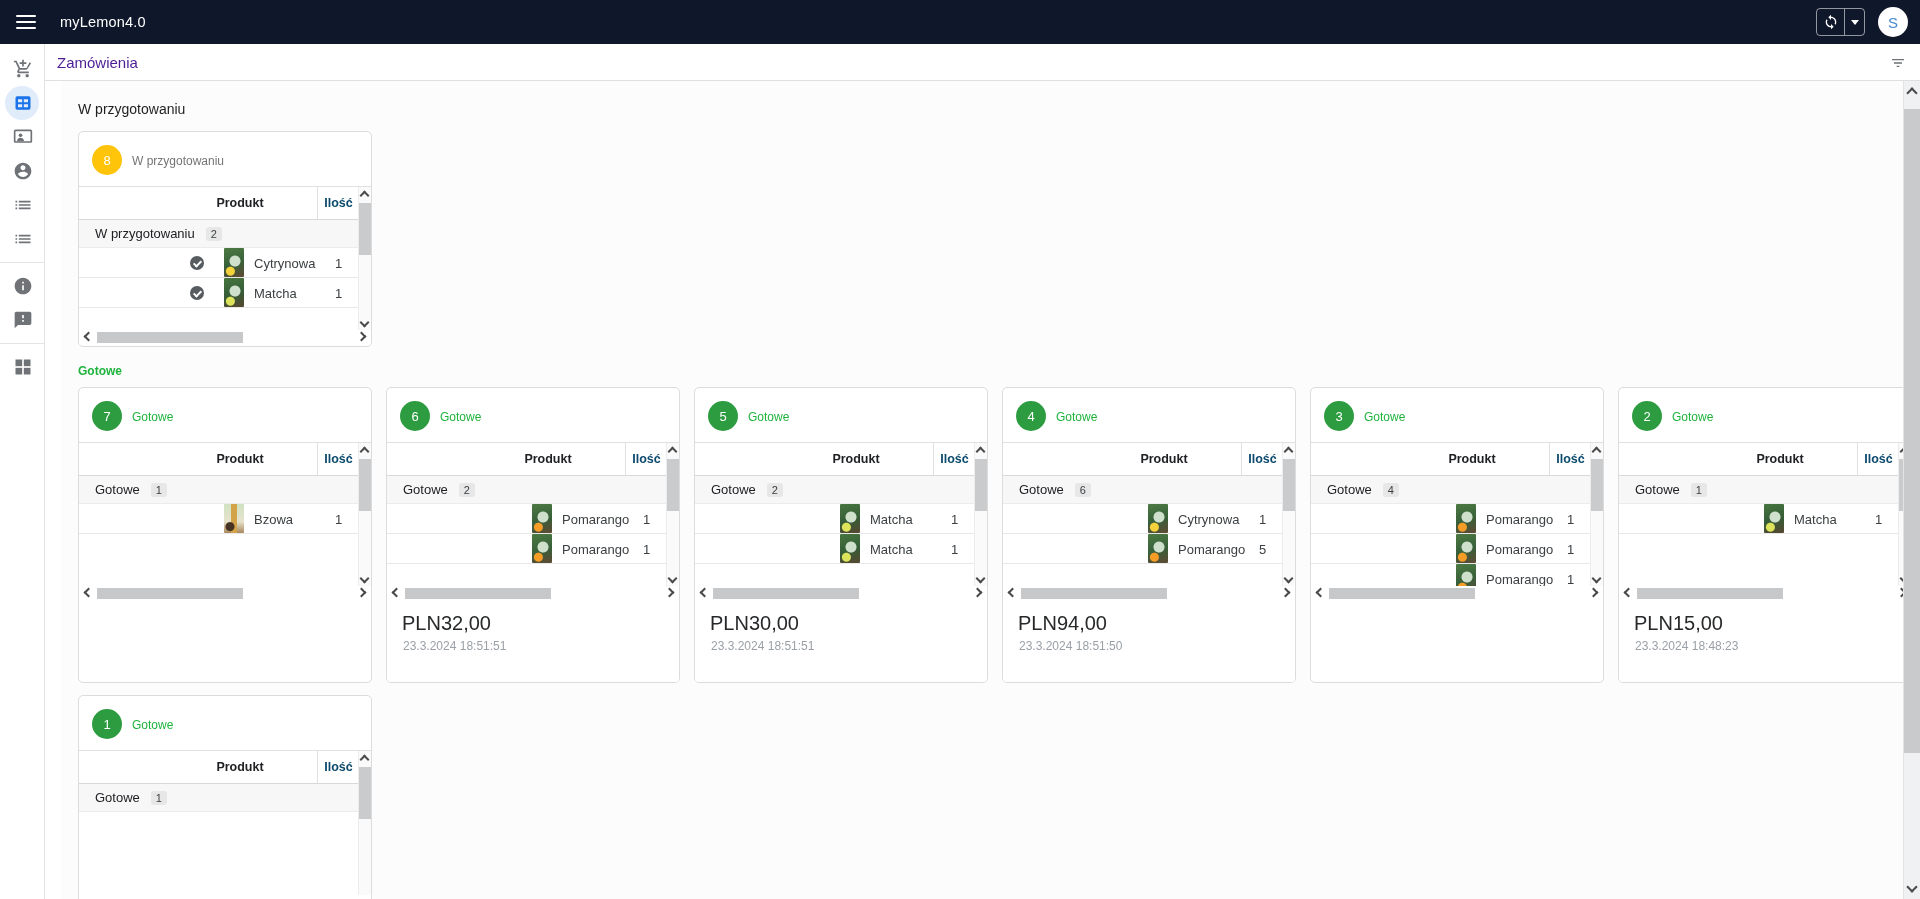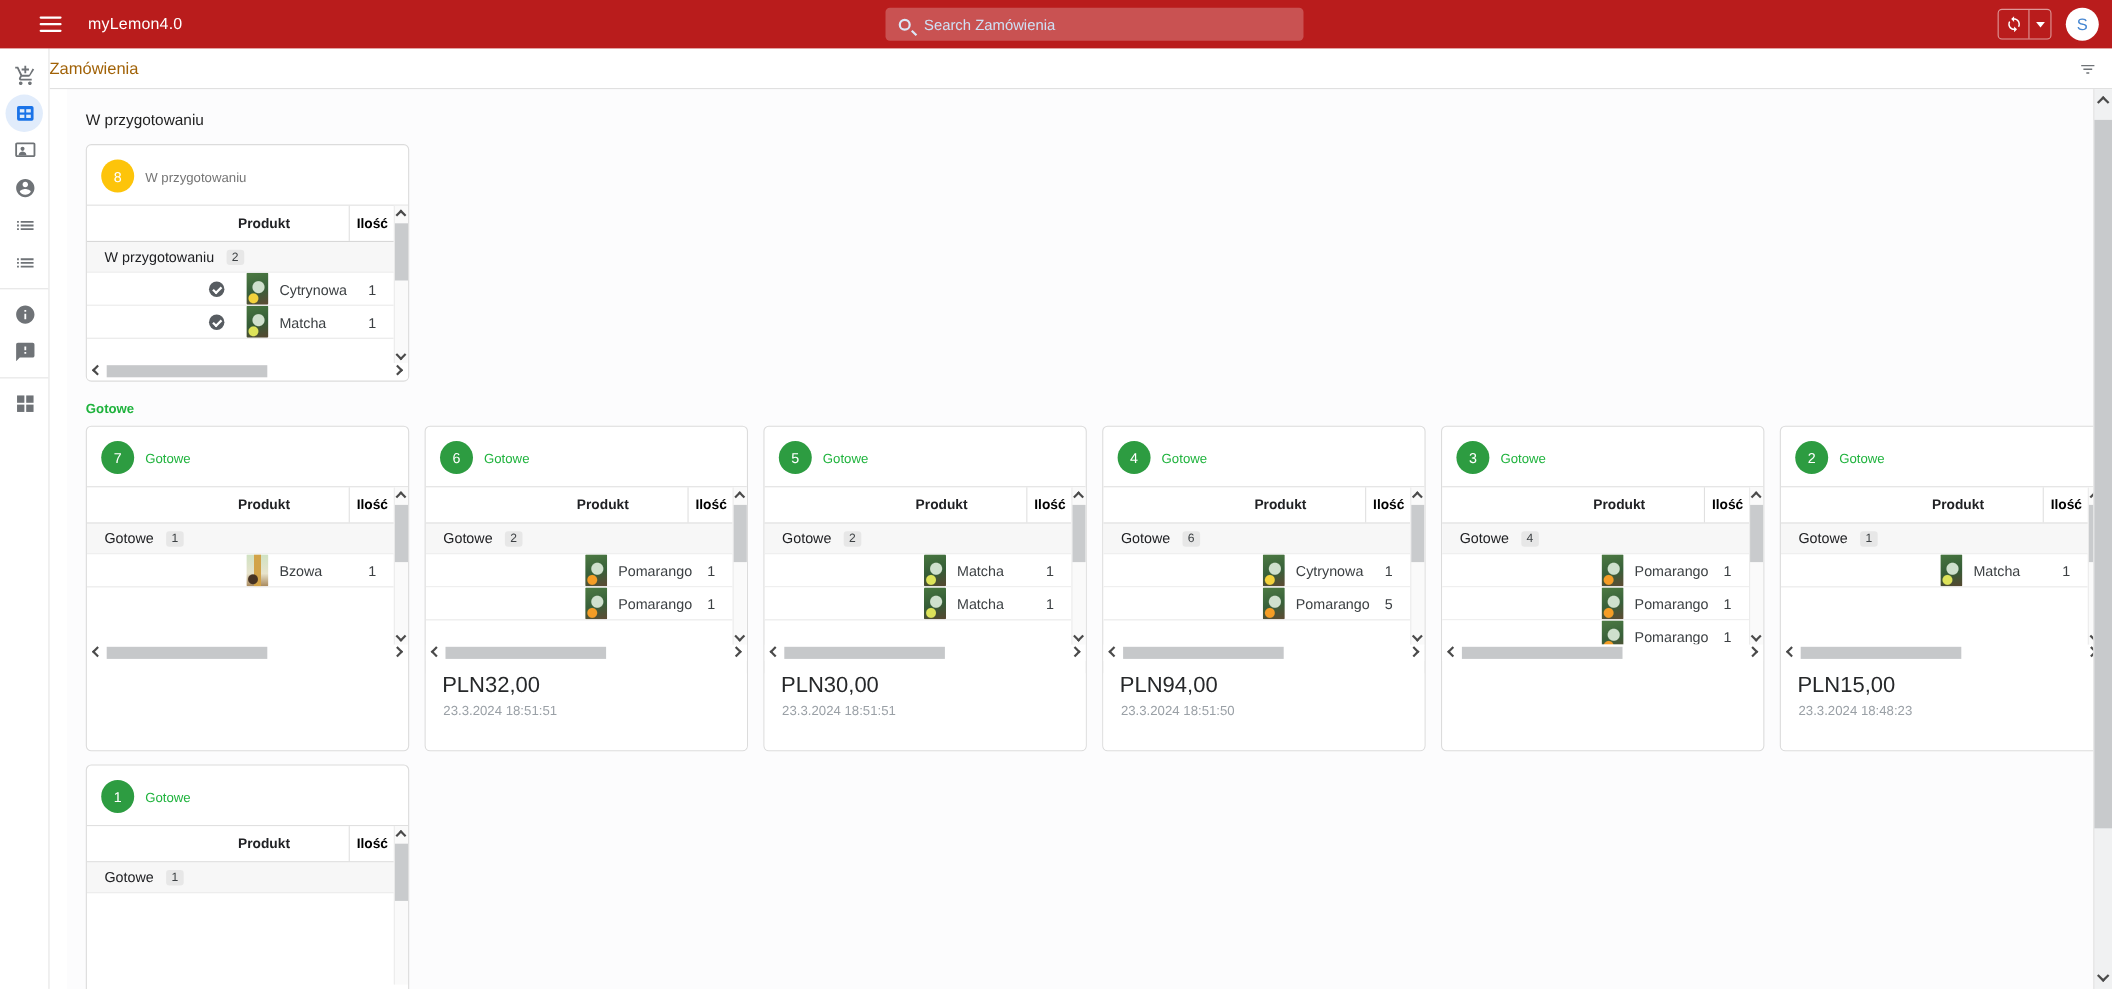--- a/index.html
+++ b/index.html
@@ -1,19 +1,19 @@
 <!DOCTYPE html>
 <html><head>
 <meta charset="utf-8">
 <style>
   * { margin:0; padding:0; box-sizing:border-box; }
   html,body { width:1920px; height:899px; overflow:hidden; font-family:"Liberation Sans", sans-serif; background:#fff; }
 
   
-  .topbar { position:absolute; left:0; top:0; width:1920px; height:44px; background:#b91c1c; display:flex; align-items:center; z-index:30;padding-left:20px; }
+  .topbar { position:absolute; left:0; top:0; width:1920px; height:44px; background:#0f172a; display:flex; align-items:center; z-index:30; }
   .hamburger { width:20px; height:14px; margin-left:16px; display:flex; flex-direction:column; justify-content:space-between; cursor:pointer; }
   .hamburger span { display:block; height:2px; background:#fff; border-radius:1px; }
   .app-title { color:#fff; font-size:14.5px; font-weight:500; letter-spacing:.2px; margin-left:24px; }
   .search { position:absolute; left:805px; top:7px; width:380px; height:30px; background:rgba(255,255,255,.24); border-radius:4px; display:flex; align-items:center; padding-left:12px; }
   .search-glass { width:11px; height:11px; border:2px solid #dbe7f7; border-radius:50%; position:relative; flex:none; }
   .search-glass::after { content:""; position:absolute; width:6px; height:2px; background:#dbe7f7; transform:rotate(45deg); left:9px; top:10px; }
   .search input { background:transparent; border:none; outline:none; color:#fff; font-size:13.5px; margin-left:12px; width:320px; font-family:"Liberation Sans",sans-serif; }
   .search input::placeholder { color:#cfe0f4; }
   .topbar-right { position:absolute; right:12px; top:0; height:44px; display:flex; align-items:center; }
   .split-btn { display:flex; border:1px solid rgba(255,255,255,.55); border-radius:4px; height:28px; margin-right:13px; }
@@ -26,41 +26,41 @@
   
   .sidebar { position:absolute; left:0; top:44px; width:45px; height:855px; background:#fff; border-right:1px solid #e4e4e4; z-index:20; padding-top:8px; }
   .side-item { width:45px; height:34px; display:flex; align-items:center; justify-content:center; cursor:pointer; position:relative; }
   .side-item svg { fill:#6f7377; width:20px; height:20px; position:relative; z-index:2; }
   .side-item.active::before { content:""; position:absolute; width:34px; height:34px; border-radius:50%; background:#e1ecfb; left:5px; top:0; }
   .side-item.active svg { fill:#1a73e8; }
   .side-divider { height:1px; background:#e4e4e4; margin:6px 0; }
 
   
   .page-header { position:absolute; left:45px; top:44px; width:1875px; height:37px; background:#fff; border-bottom:1px solid #e0e0e0; display:flex; align-items:center; z-index:10; }
-  .page-header h1 { font-size:15px; font-weight:400; color:#a16207; }
+  .page-header h1 { font-size:15px; font-weight:400; color:#4c1d95; margin-left:12px; }
   .filter-icon { position:absolute; right:14px; top:11px; cursor:pointer; }
   .filter-icon svg { fill:#6f7377; width:16px; height:16px; }
 
   
   .content { position:absolute; left:61px; top:81px; width:1858px; height:818px; overflow:hidden; background:#fcfcfd; padding:16px 0 0 17px; }
   .sec-title.plain { font-size:14px; font-weight:400; color:#1f1f1f; margin:4px 0 14px 0; }
   .sec-title.green { font-size:12px; font-weight:700; margin:17px 0 9px 0; }
   .cards { display:flex; flex-wrap:wrap; gap:12px 14px; }
 
   
   .card { width:294px; background:#fff; border:1px solid #dcdcdc; border-radius:5px; overflow:hidden; flex:none; }
   .card-head { height:55px; border-bottom:1px solid #e0e0e0; position:relative; }
   .order-badge { position:absolute; left:13px; top:13px; width:30px; height:30px; border-radius:50%; color:#fff; font-size:13px; display:flex; align-items:center; justify-content:center; }
   .order-status { position:absolute; left:53px; top:22px; font-size:12px; color:#757575; }
   .order-status.ready { font-weight:400; }
 
   .tbl { position:relative; height:159px; }
   .thead { height:33px; border-bottom:1px solid #d8d8d8; position:relative; margin-right:13px; }
   .th-prod { position:absolute; left:84px; width:154px; text-align:center; top:9px; font-size:12.5px; font-weight:700; color:#202124; }
-  .th-qty { position:absolute; left:238px; width:43px; text-align:center; top:9px; font-size:12.5px; font-weight:700; color:#000000; }
+  .th-qty { position:absolute; left:238px; width:43px; text-align:center; top:9px; font-size:12.5px; font-weight:700; color:#0c4a6e; }
   .col-div { position:absolute; left:238px; top:0; bottom:0; border-left:1px solid #e0e0e0; }
   .tbody { height:110px; overflow:hidden; margin-right:13px; position:relative; }
   .group-row { height:28px; background:#f7f7f7; border-bottom:1px solid #ececec; display:flex; align-items:center; padding-left:16px; }
   .group-label { font-size:13px; color:#202124; }
   .group-count { background:#e7e7e7; border-radius:3px; font-size:11px; color:#3c4043; padding:1px 5px; margin-left:11px; }
   .prow { height:30px; border-bottom:1px solid #e8e8e8; position:relative; background:#fff; }
   .check-circle { position:absolute; left:111px; top:8px; width:14px; height:14px; border-radius:50%; background:#575c61; }
   .check-circle::after { content:""; position:absolute; left:4.5px; top:2.5px; width:3px; height:6px; border:solid #fff; border-width:0 2px 2px 0; transform:rotate(45deg); }
   .thumb { position:absolute; left:145px; top:0px; width:20px; height:29px; border-radius:1px; }
   .t-cytrynowa { background:radial-gradient(circle at 32% 80%, #f3d23c 0 4px, rgba(0,0,0,0) 5px),radial-gradient(circle at 55% 45%, #cfe0cd 0 5px, rgba(0,0,0,0) 6px),linear-gradient(165deg,#4c7a42 0%,#38603a 55%,#5e4a33 100%); }
@@ -97,24 +97,20 @@
 </head>
 <body>
 
 <header class="topbar">
   <div class="hamburger">
       <span></span>
       <span></span>
       <span></span>
     </div>
   <div class="app-title">myLemon4.0</div>
-  <div class="search">
-    <span class="search-glass"></span>
-    <input type="text" placeholder="Search Zamówienia" style="">
-  </div>
   <div class="topbar-right">
     <div class="split-btn">
       <button class="seg-main">
         <svg width="16" height="16" viewBox="0 0 24 24" fill="#ffffff">
             <path d="M12 4V1L8 5l4 4V6c3.31 0 6 2.69 6 6 0 1.01-.25 1.97-.7 2.8l1.46 1.46C19.54 15.03 20 13.57 20 12c0-4.42-3.58-8-8-8zm0 14c-3.31 0-6-2.69-6-6 0-1.01.25-1.97.7-2.8L5.24 7.74C4.46 8.97 4 10.43 4 12c0 4.42 3.58 8 8 8v3l4-4-4-4v3z"></path>
           </svg>
       </button>
       <button class="seg-caret">
         <span class="caret"></span>
       </button>

